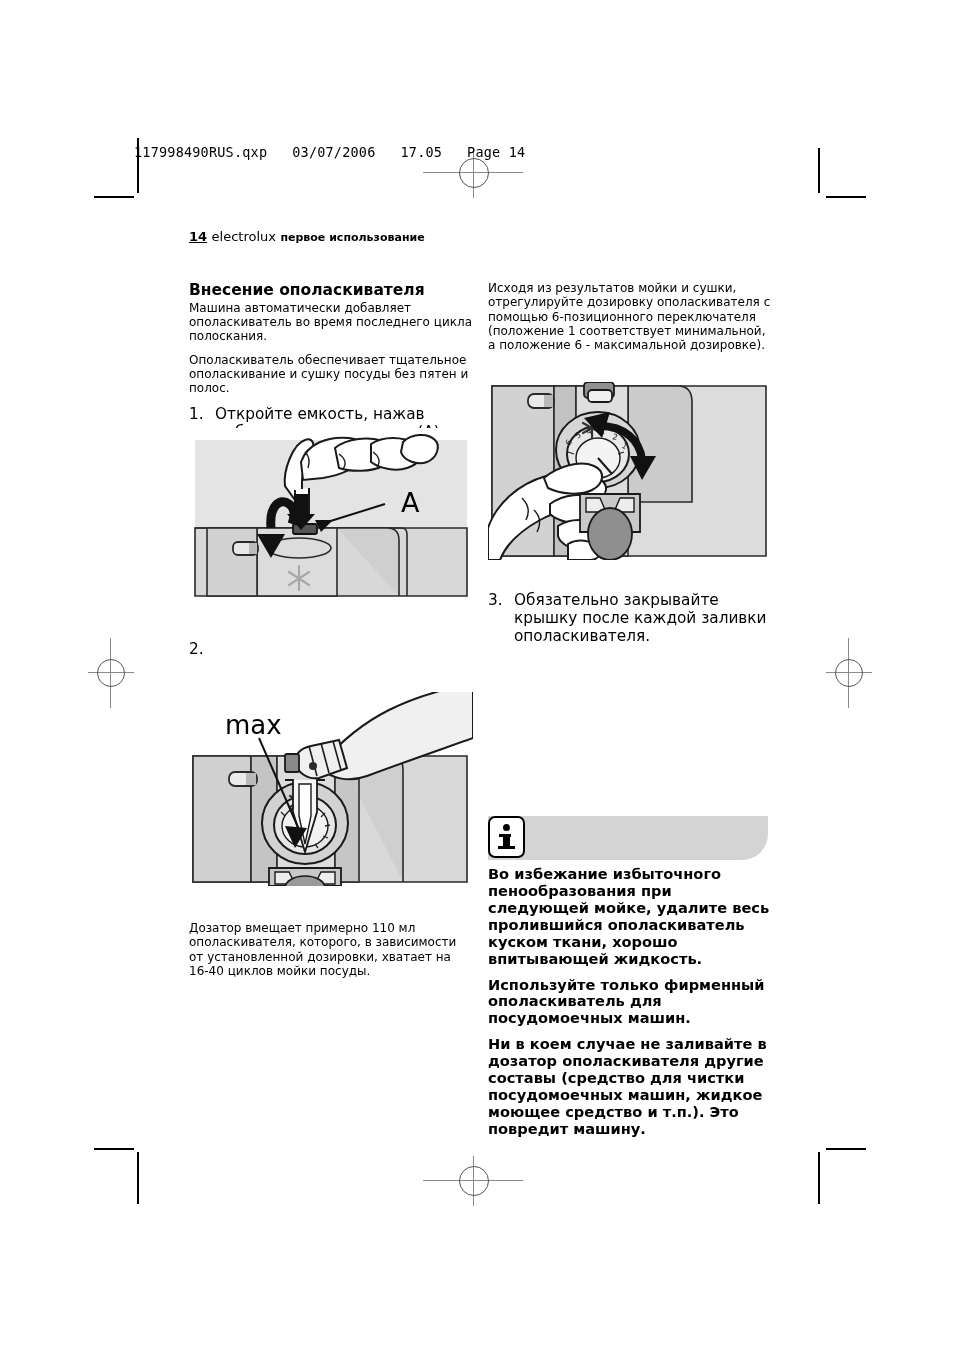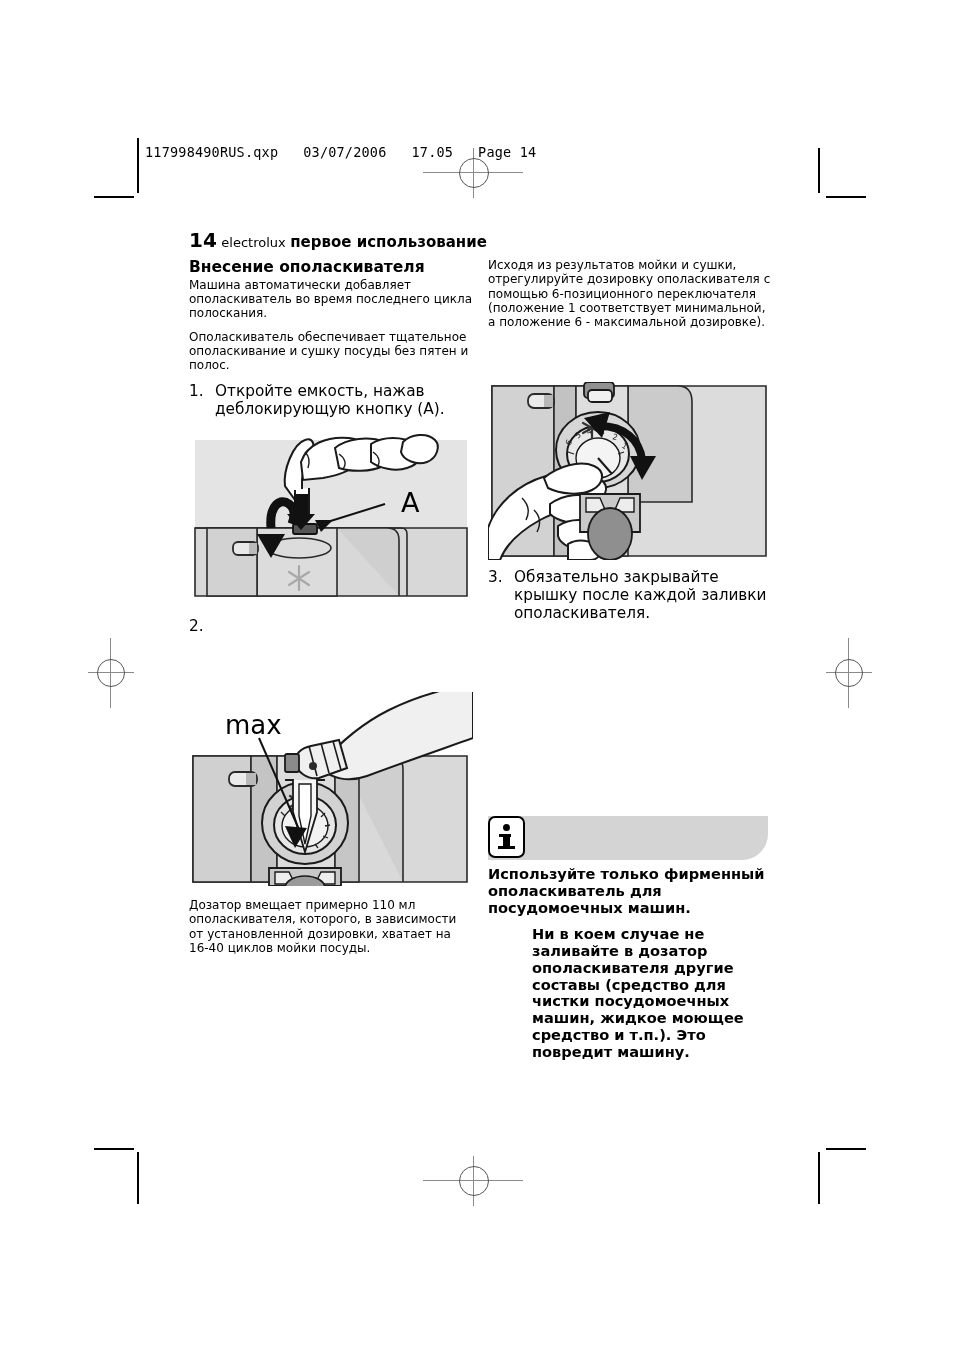--- a/index.html
+++ b/index.html
@@ -23,21 +23,21 @@
     border: 1px solid #555;
     border-radius: 50%;
     background: transparent;
   }
   .reg-h { position: absolute; background: #8a8a8a; height: 1px; }
   .reg-v { position: absolute; background: #8a8a8a; width: 1px; }
 
   
   .prepress-bar {
     position: absolute;
-    left: 137px;
+    left: 126px;
     top: 138px;
     width: 660px;
     height: 34px;
   }
   .prepress-text {
     position: absolute;
     left: 8px;
     top: 6px;
     font-family: "DejaVu Sans Mono", monospace;
     font-size: 13.5px;
@@ -49,34 +49,36 @@
   
   .page-header {
     position: absolute;
     left: 189px;
     top: 228px;
     font-size: 14px;
     white-space: nowrap;
   }
   .page-header .pgnum {
     font-weight: bold;
-    font-size: 20px;
+    font-size: 13px;
+    text-decoration: underline;
   }
   .page-header .brand {
     font-weight: normal;
     font-size: 13px;
   }
   .page-header .section {
     font-weight: bold;
-    font-size: 15px;
+    font-size: 11px;
   }
 
   .col {
     position: absolute;
     width: 284px;
+    margin-top: 23px;
   }
   .col-left  { left: 189px; top: 258px; }
   .col-right { left: 488px; top: 258px; }
 
   h2.heading {
     margin: 0 0 1px 0;
     font-size: 15.5px;
     font-weight: bold;
     line-height: 1.22;
   }
@@ -176,21 +178,21 @@
     height: 3px;
     margin-left: -8.5px;
     background: #000;
   }
   p.warn {
     margin: 6px 0 9px 0;
     font-size: 14.6px;
     font-weight: bold;
     line-height: 1.16;
   }
-  p.warn:last-child { margin-bottom: 0; margin-left: 44px; }
+  p.warn:last-child { margin-bottom: 0; }
 </style>
 </head>
 <body>
 
 <div class="crop-line" style="left:94px; top:196px; width:40px; height:2px;"></div>
 <div class="crop-line" style="left:137px; top:138px; width:2px; height:55px;"></div>
 <div class="crop-line" style="left:826px; top:196px; width:40px; height:2px;"></div>
 <div class="crop-line" style="left:818px; top:148px; width:2px; height:45px;"></div>
 
 <div class="crop-line" style="left:94px; top:1148px; width:40px; height:2px;"></div>
@@ -450,15 +452,16 @@
 
 <div class="info-box">
   <div class="info-banner">
     <div class="info-icon">
       <span class="dot"></span>
       <span class="serif-top"></span>
       <span class="stem"></span>
       <span class="serif-bot"></span>
     </div>
   </div>
+  <p class="warn">Во избежание избыточного пенообразования при следующей мойке, удалите весь пролившийся ополаскиватель куском ткани, хорошо впитывающей жидкость.</p>
   <p class="warn">Используйте только фирменный ополаскиватель для посудомоечных машин.</p>
   <p class="warn">Ни в коем случае не заливайте в дозатор ополаскивателя другие составы (средство для чистки посудомоечных машин, жидкое моющее средство и т.п.). Это повредит машину.</p>
 </div>
 
 </body></html>

